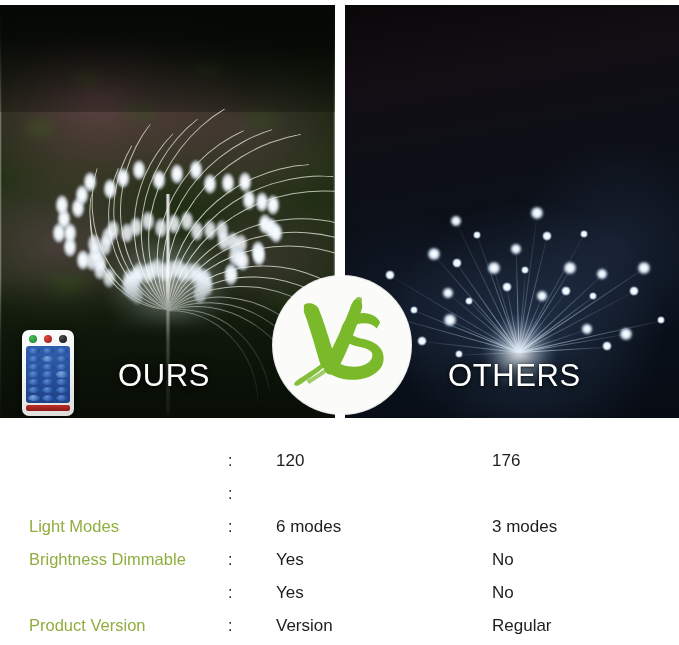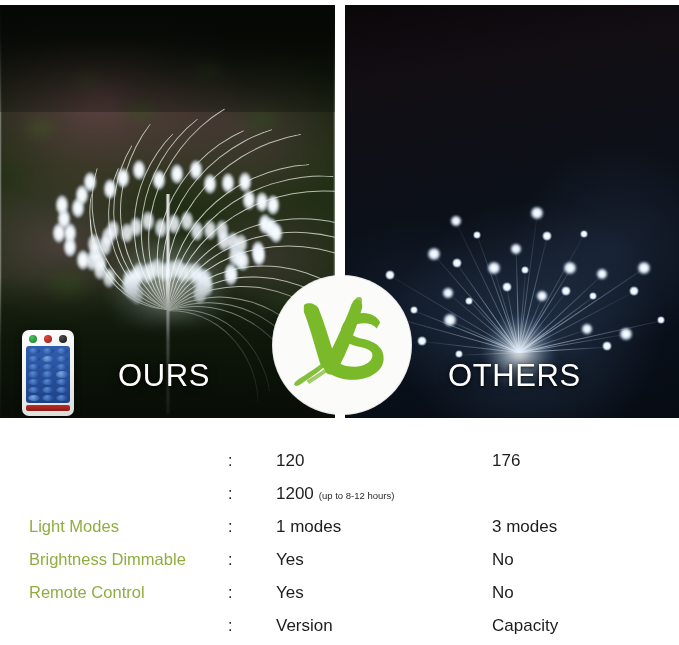--- a/index.html
+++ b/index.html
@@ -484,59 +484,55 @@
         <div class="cell-colon">:</div>
         <div class="cell-ours">
           <span>120</span>
         </div>
         <div class="cell-others">
           <span>176</span>
         </div>
       </div>
       <div class="spec-row">
         <div class="cell-colon">:</div>
-        <div class="cell-ours">
-          <span>1200</span>
-          <span class="sub-note">(up to 8-12 hours)</span>
-        </div>
       </div>
       <div class="spec-row">
         <div class="cell-label">Light Modes</div>
         <div class="cell-colon">:</div>
         <div class="cell-ours">
-          <span>1 modes</span>
+          <span>6 modes</span>
         </div>
         <div class="cell-others">
           <span>3 modes</span>
         </div>
       </div>
       <div class="spec-row">
         <div class="cell-label">Brightness Dimmable</div>
         <div class="cell-colon">:</div>
         <div class="cell-ours">
           <span>Yes</span>
         </div>
         <div class="cell-others">
           <span>No</span>
         </div>
       </div>
       <div class="spec-row">
-        <div class="cell-label">Remote Control</div>
         <div class="cell-colon">:</div>
         <div class="cell-ours">
           <span>Yes</span>
         </div>
         <div class="cell-others">
           <span>No</span>
         </div>
       </div>
       <div class="spec-row">
+        <div class="cell-label">Product Version</div>
         <div class="cell-colon">:</div>
         <div class="cell-ours">
           <span>Version</span>
         </div>
         <div class="cell-others">
-          <span>Capacity</span>
+          <span>Regular</span>
         </div>
       </div>
     </div>
 
 </div>
 
 </body></html>

